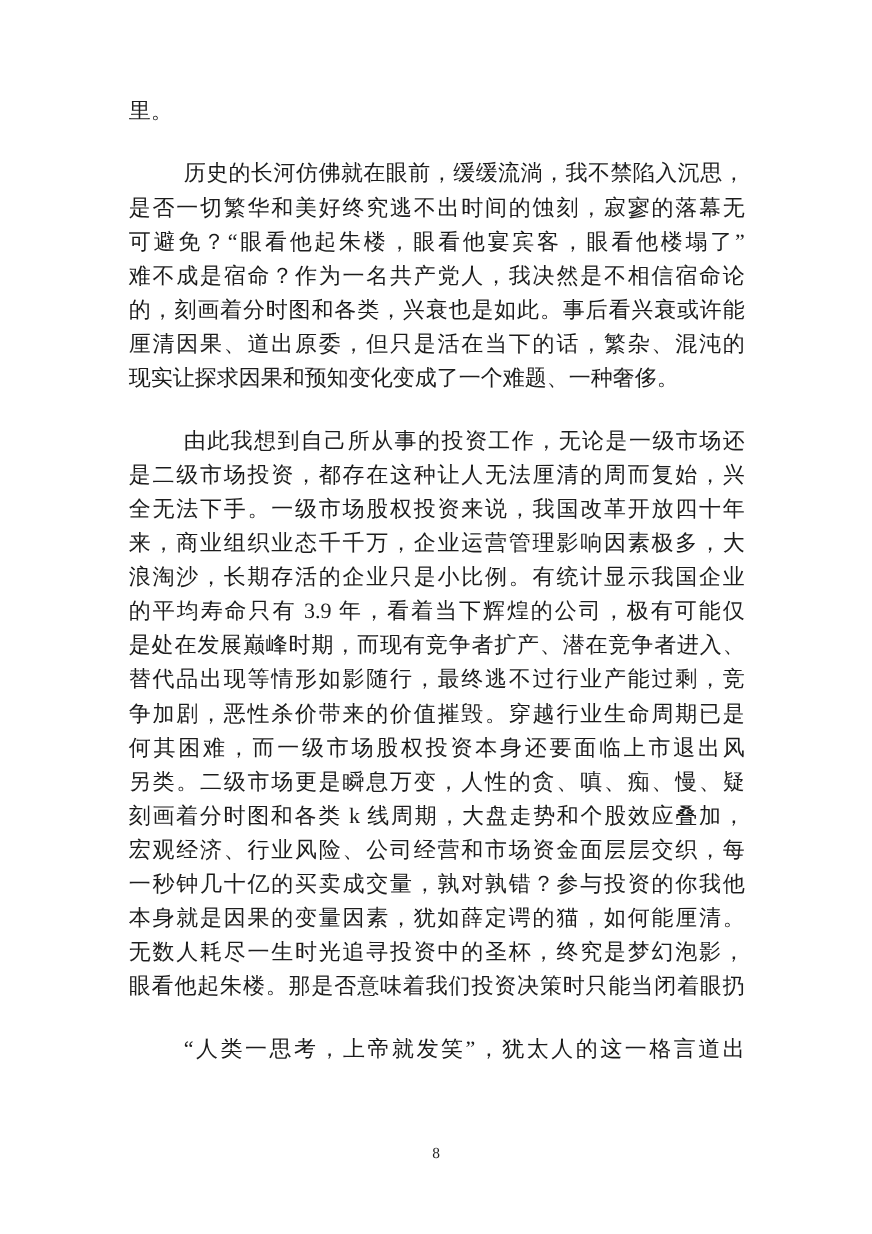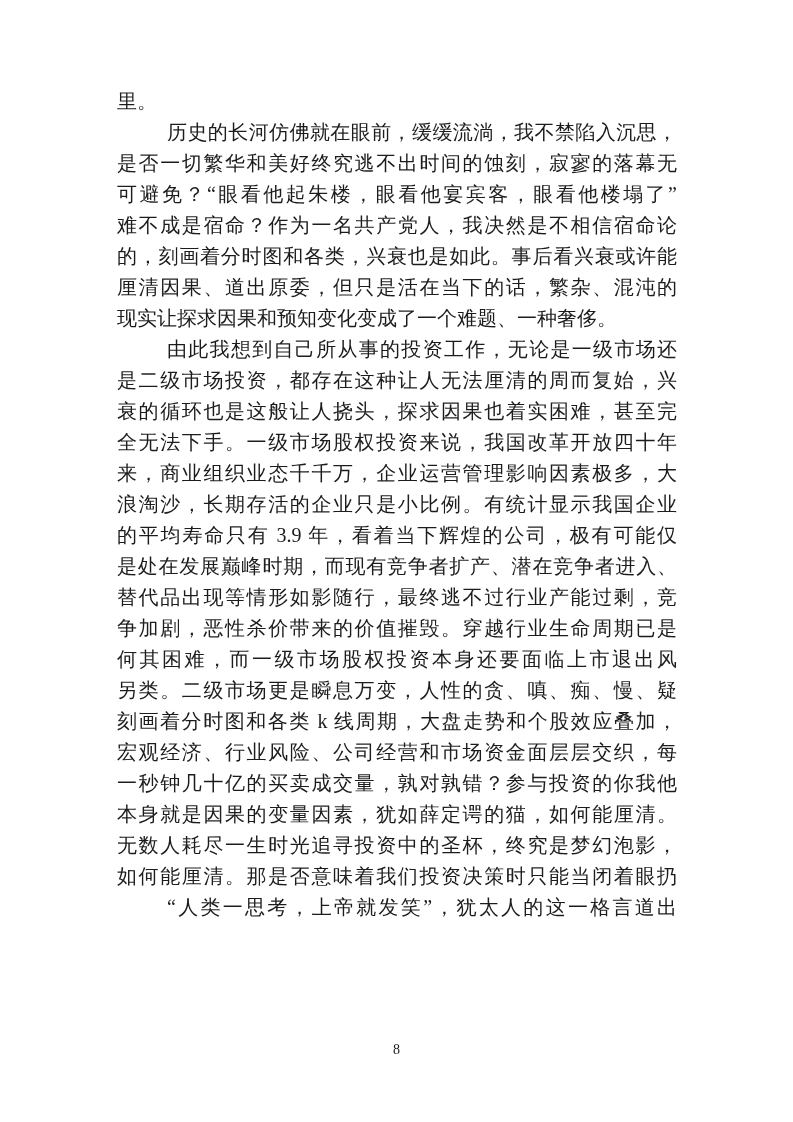--- a/index.html
+++ b/index.html
@@ -32,20 +32,21 @@
     text-justify: inter-character;
     word-break: keep-all;
     white-space: nowrap;
   }
   .line.short {
     text-align: left;
     text-align-last: left;
   }
   .line.indent {
     text-indent: 50px;
+    margin-top: 26px;
   }
   .page-number {
     position: absolute;
     top: 1040px;
     left: 0;
     width: 100%;
     text-align: center;
     font-size: 14px;
     line-height: 20px;
     color: #1c1c1c;
@@ -59,32 +60,31 @@
     <p class="line short">里。</p>
     <p class="line indent">历史的长河仿佛就在眼前，缓缓流淌，我不禁陷入沉思，</p>
     <p class="line">是否一切繁华和美好终究逃不出时间的蚀刻，寂寥的落幕无</p>
     <p class="line">可避免？“眼看他起朱楼，眼看他宴宾客，眼看他楼塌了”</p>
     <p class="line">难不成是宿命？作为一名共产党人，我决然是不相信宿命论</p>
     <p class="line">的，刻画着分时图和各类，兴衰也是如此。事后看兴衰或许能</p>
     <p class="line">厘清因果、道出原委，但只是活在当下的话，繁杂、混沌的</p>
     <p class="line short">现实让探求因果和预知变化变成了一个难题、一种奢侈。</p>
     <p class="line indent">由此我想到自己所从事的投资工作，无论是一级市场还</p>
     <p class="line">是二级市场投资，都存在这种让人无法厘清的周而复始，兴</p>
-    <p class="line">衰的循环也是这般让人挠头，探求因果也着实困难，甚至完</p>
     <p class="line">全无法下手。一级市场股权投资来说，我国改革开放四十年</p>
     <p class="line">来，商业组织业态千千万，企业运营管理影响因素极多，大</p>
     <p class="line">浪淘沙，长期存活的企业只是小比例。有统计显示我国企业</p>
     <p class="line">的平均寿命只有 3.9 年，看着当下辉煌的公司，极有可能仅</p>
     <p class="line">是处在发展巅峰时期，而现有竞争者扩产、潜在竞争者进入、</p>
     <p class="line">替代品出现等情形如影随行，最终逃不过行业产能过剩，竞</p>
     <p class="line">争加剧，恶性杀价带来的价值摧毁。穿越行业生命周期已是</p>
     <p class="line">何其困难，而一级市场股权投资本身还要面临上市退出风</p>
     <p class="line">另类。二级市场更是瞬息万变，人性的贪、嗔、痴、慢、疑</p>
     <p class="line">刻画着分时图和各类 k 线周期，大盘走势和个股效应叠加，</p>
     <p class="line">宏观经济、行业风险、公司经营和市场资金面层层交织，每</p>
     <p class="line">一秒钟几十亿的买卖成交量，孰对孰错？参与投资的你我他</p>
     <p class="line">本身就是因果的变量因素，犹如薛定谔的猫，如何能厘清。</p>
     <p class="line">无数人耗尽一生时光追寻投资中的圣杯，终究是梦幻泡影，</p>
-    <p class="line">如何能厘清。那是否意味着我们投资决策时只能当闭着眼扔</p>
+    <p class="line">眼看他起朱楼。那是否意味着我们投资决策时只能当闭着眼扔</p>
     <p class="line indent">“人类一思考，上帝就发笑”，犹太人的这一格言道出</p>
   </div>
   <div class="page-number">8</div>
 </div>
 
 </body></html>

